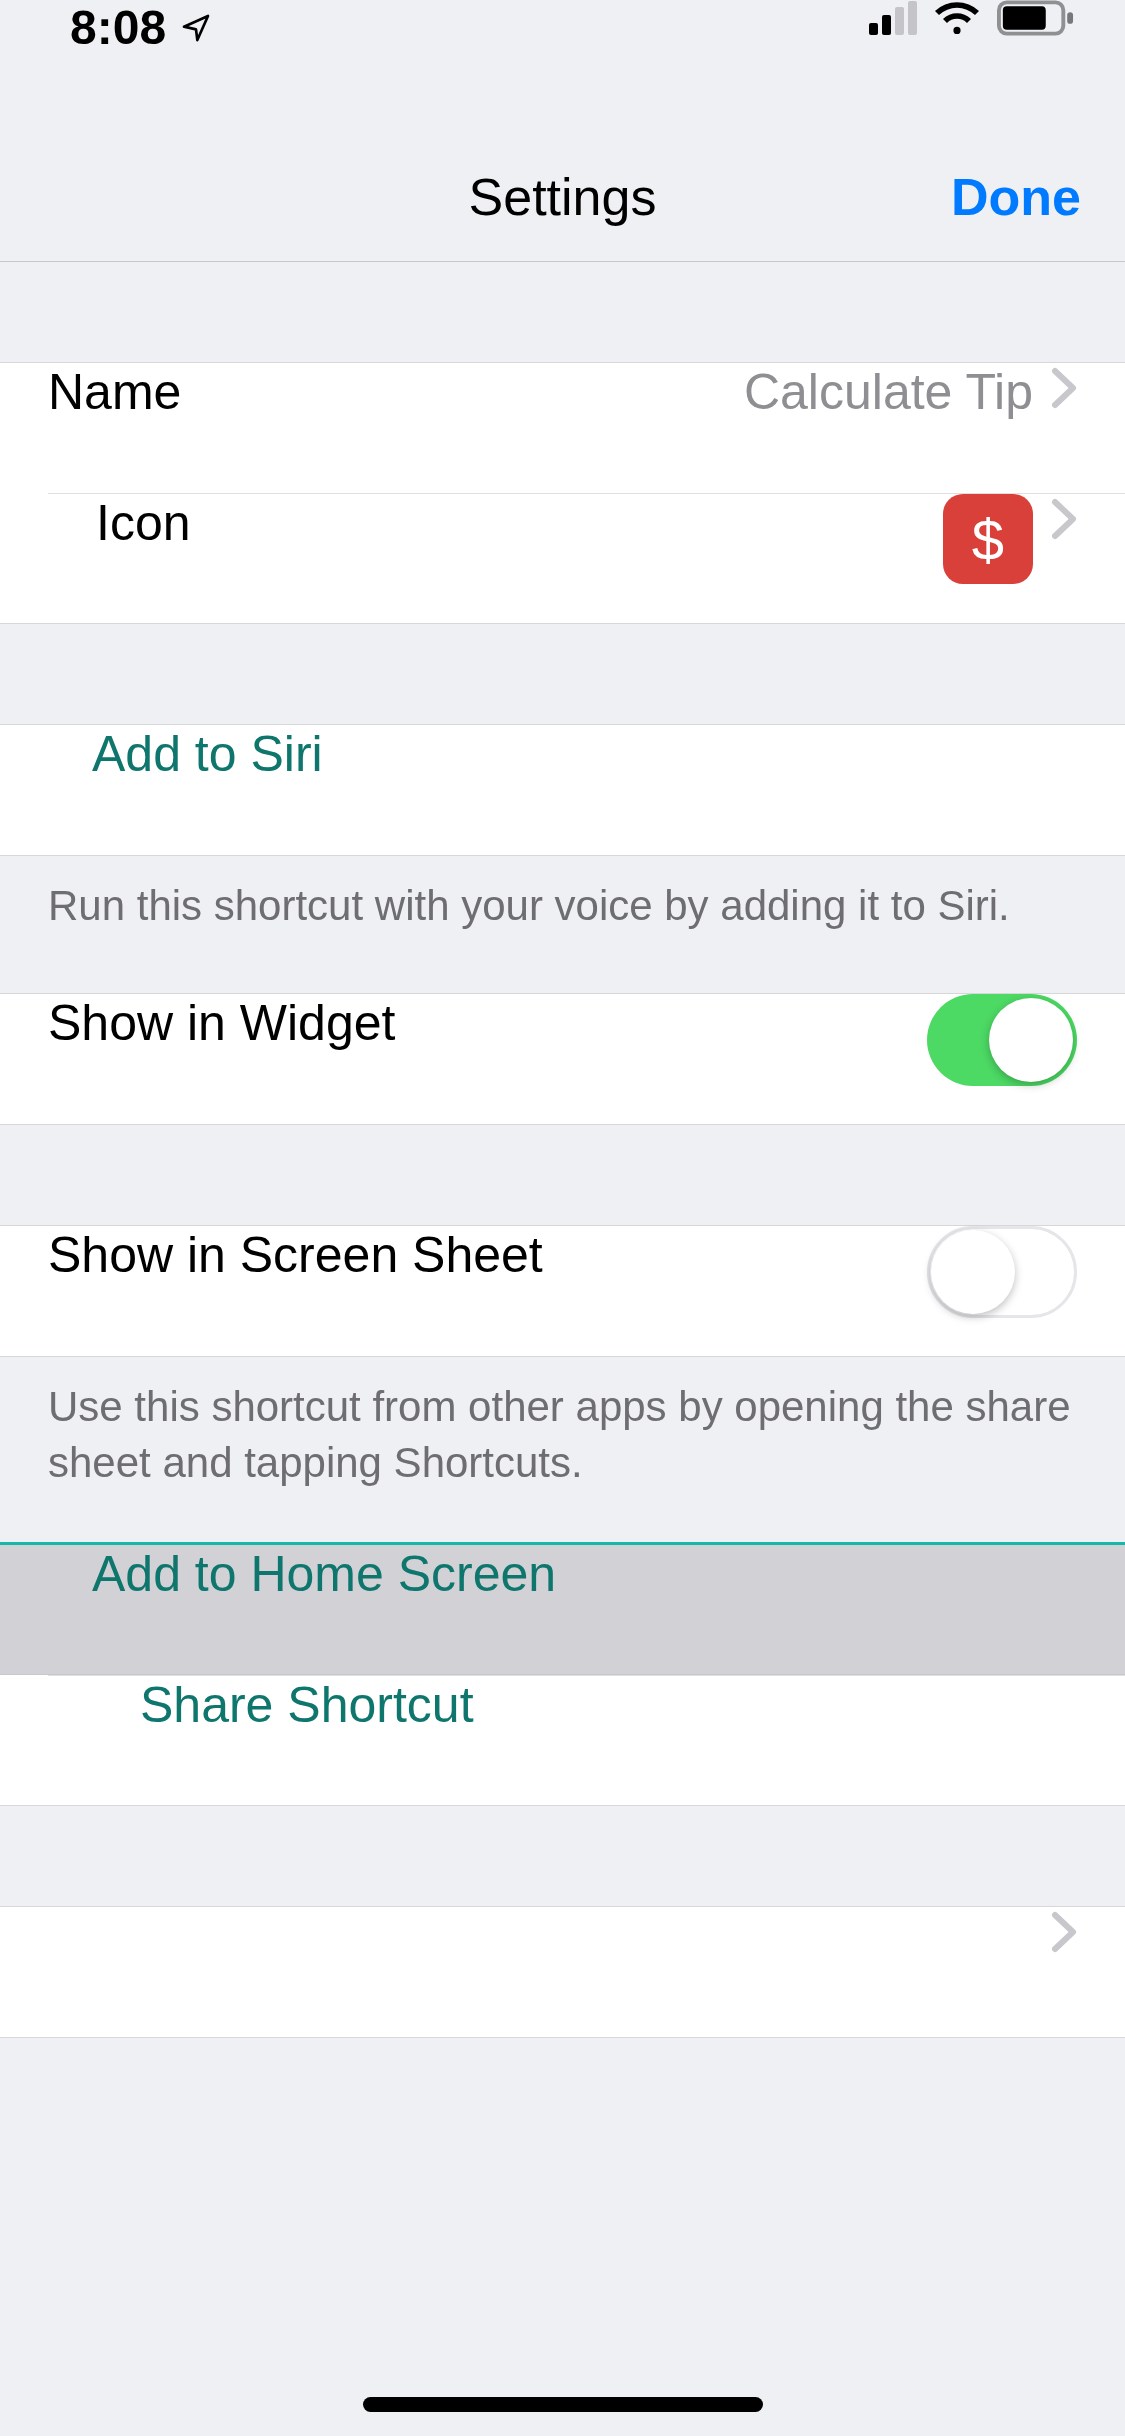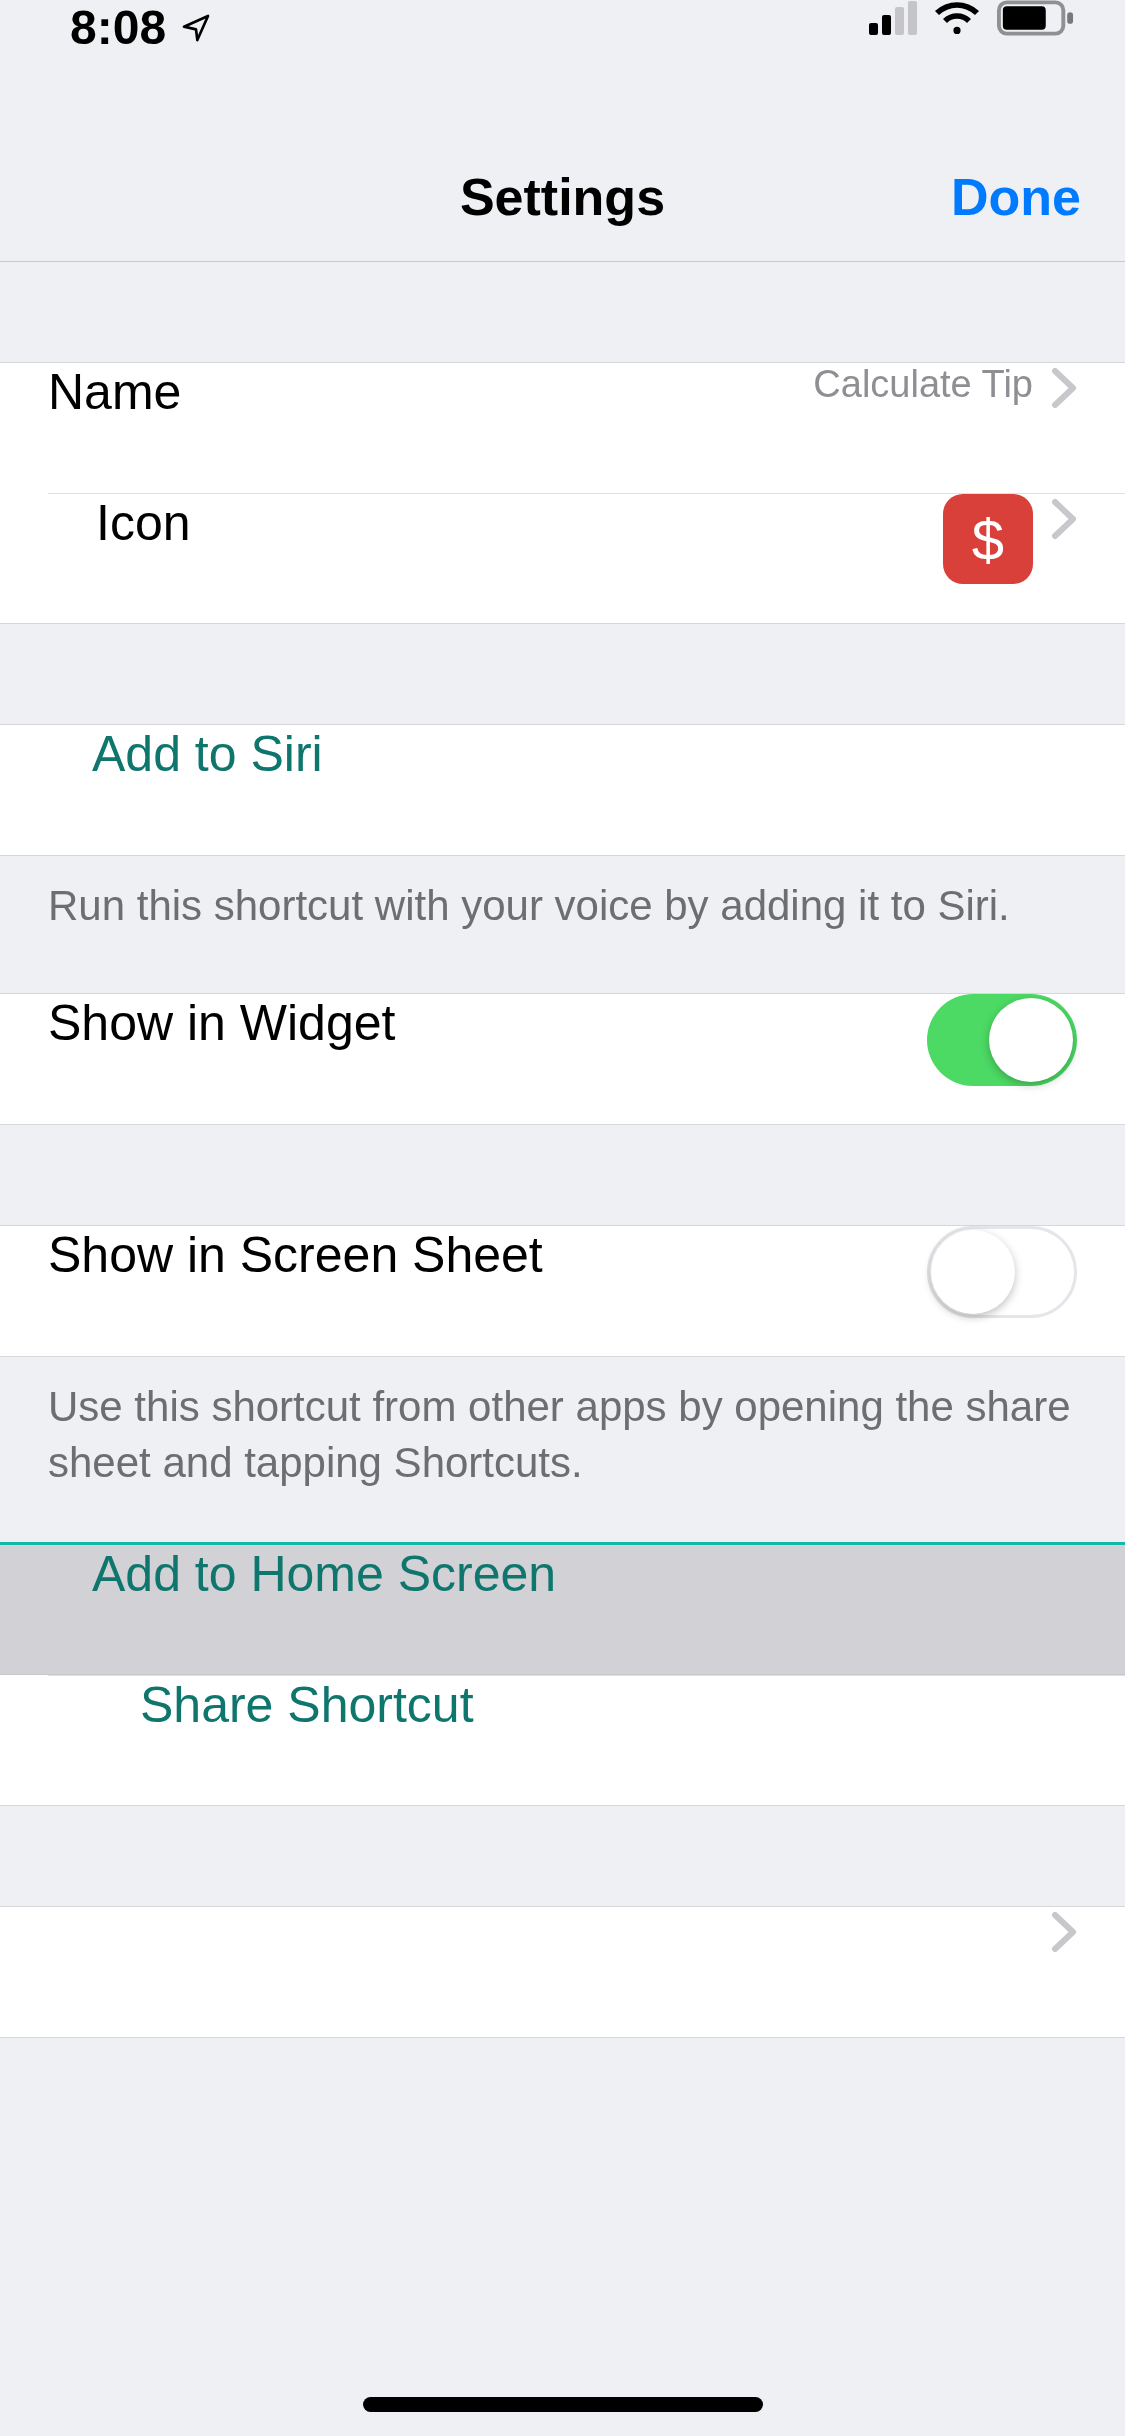--- a/index.html
+++ b/index.html
@@ -22,40 +22,40 @@
   .status-left { display: flex; align-items: center; gap: 14px; }
   .status-right { display: flex; align-items: center; gap: 16px; }
   .nav-bar {
     height: 130px;
     position: relative;
     display: flex;
     align-items: center;
     justify-content: center;
     border-bottom: 1px solid #c8c8ca;
   }
-  .nav-title { font-size: 52px; font-weight: 700; }
+  .nav-title { font-size: 52px; font-weight: 400; }
   .nav-done {
     position: absolute;
     right: 44px;
     color: #007aff;
     font-size: 52px;
     font-weight: 600;
   }
   .group { background: #fff; border-top: 1px solid #d7d7da; border-bottom: 1px solid #d7d7da; }
   .group .row + .row { border-top: 1px solid #e0e0e3; margin-left: 48px; }
   .row {
     min-height: 130px;
     display: flex;
     align-items: flex-start;
     padding: 0 48px;
     font-size: 50px;
   }
   .row-label { flex: 0 0 auto; }
   .row-spacer { flex: 1; }
-  .row-value { color: #8e8e93; font-size: 38px; margin-right: 18px; }
+  .row-value { color: #8e8e93; font-size: 50px; margin-right: 18px; }
   .chevron { color: #c7c7cc; }
   .row-link { color: #0f766e; margin-left: 44px; }
   .row-pressed { background: #d1d1d6; }
   .footer {
     padding: 22px 48px 26px 48px;
     color: #6d6d72;
     font-size: 42px;
     line-height: 1.35;
   }
   .spacer-s { height: 100px; }

